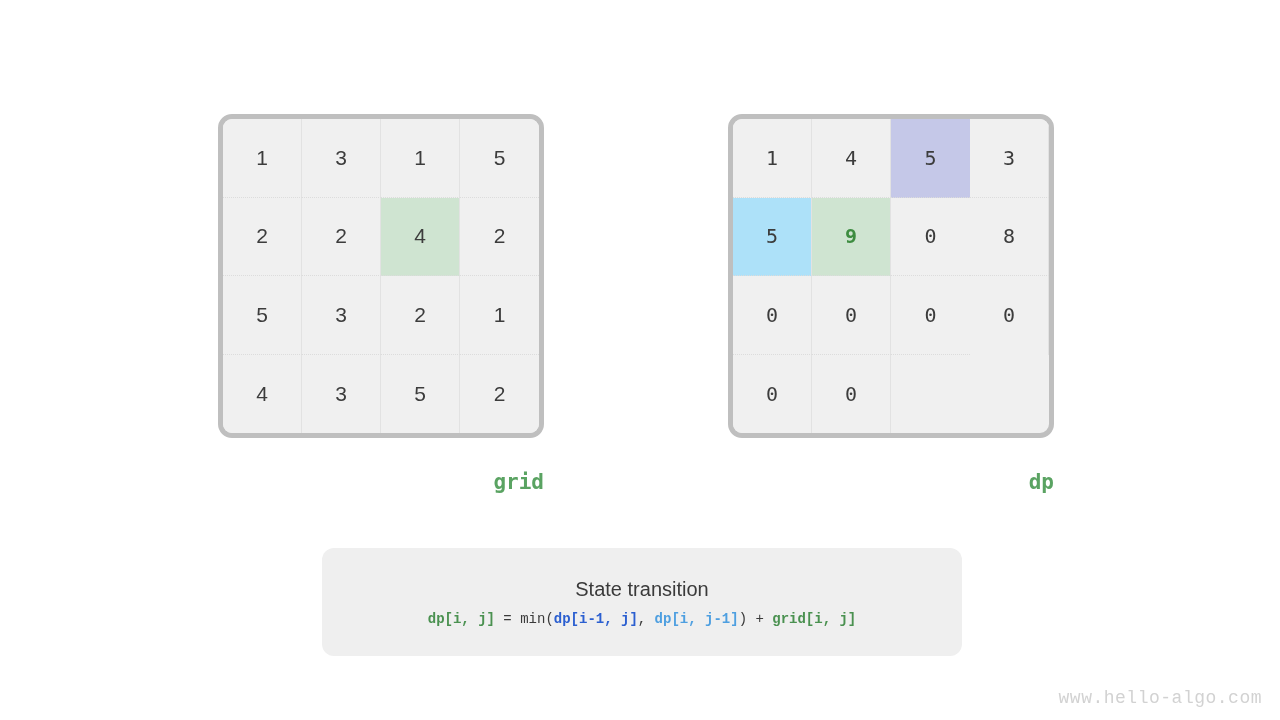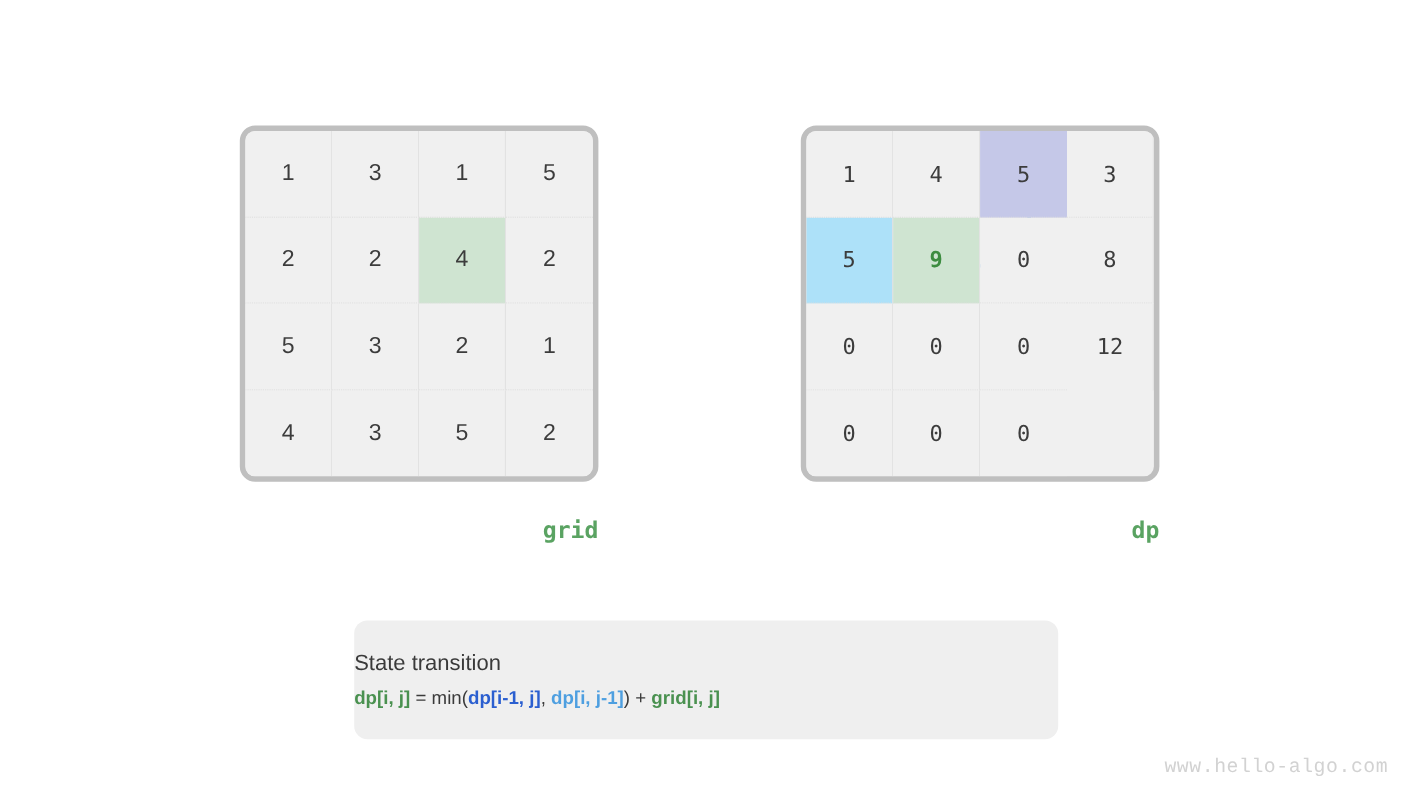--- a/index.html
+++ b/index.html
@@ -60,31 +60,30 @@
   .mat-label{
     position:absolute;width:326px;text-align:right;top:356px;
     font-family:"DejaVu Sans Mono","Liberation Mono",monospace;
     font-size:21px;font-weight:bold;color:#5aa362;
   }
 
   
   #formula-card{
     position:absolute;left:322px;top:548px;width:640px;height:108px;
     background:#efefef;border-radius:12px;
-    display:flex;flex-direction:column;align-items:flex-start;justify-content:center;
+    display:flex;flex-direction:column;align-items:center;justify-content:center;
     box-sizing:border-box;
-    margin-top:16px;
   }
   #formula-title{
     font-size:20px;color:#3a3a3a;margin-bottom:10px;
     font-family:"Liberation Sans",sans-serif;
   }
   #formula-line{
-    font-family:Liberation Sans, sans-serif;
-    font-size:17px;white-space:pre;letter-spacing:0px;
+    font-family:Liberation Mono, monospace;
+    font-size:14px;white-space:pre;letter-spacing:0px;
   }
   .tok-green{color:#4a9150;font-weight:bold;}
   .tok-blue-dark{color:#2b5fd0;font-weight:bold;}
   .tok-blue-light{color:#4e9fe0;font-weight:bold;}
   .tok-plain{color:#3a3a3a;}
 
   
   #step-badge{
     position:absolute;left:36px;top:639px;width:144px;height:56px;
     border:1px solid #d5d5d5;border-radius:9px;background:#ffffff;
@@ -200,23 +199,20 @@
         <div class="cell">
           <span>0</span>
         </div>
         <div class="cell">
           <span>0</span>
         </div>
         <div class="cell">
           <span>0</span>
         </div>
         <div class="cell">
-          <span>12</span>
-        </div>
-        <div class="cell">
           <span>0</span>
         </div>
         <div class="cell">
           <span>0</span>
         </div>
         <div class="cell">
           <span>0</span>
         </div>
       </div>
     <div class="mat-label">dp</div>

